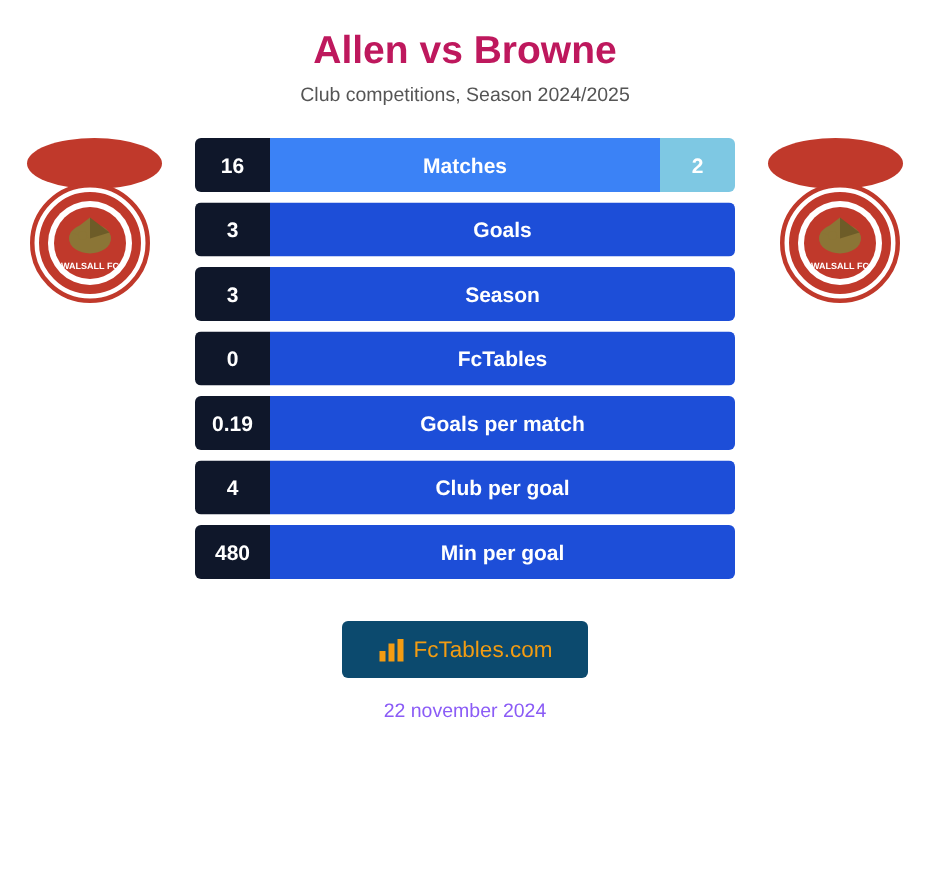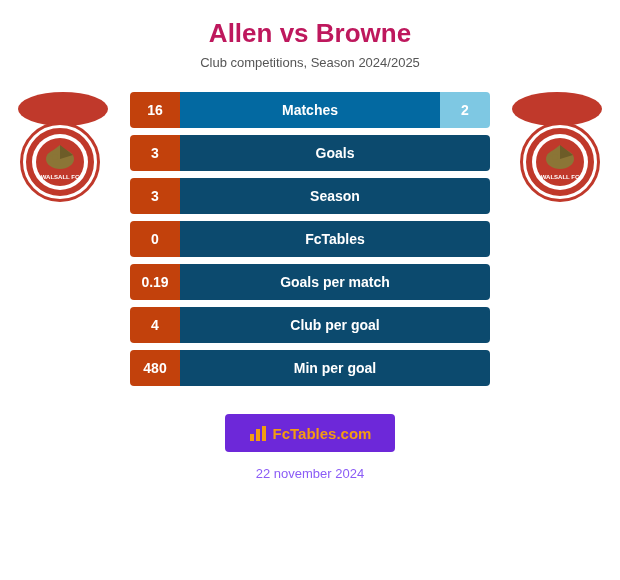--- a/index.html
+++ b/index.html
@@ -59,34 +59,34 @@
 
     .stat-row {
       display: flex;
       align-items: center;
       height: 36px;
       border-radius: 4px;
       overflow: hidden;
     }
 
     .stat-left-num {
-      background: #c2410c;
+      background: #0f172a;
       color: #fff;
       font-size: 14px;
       font-weight: bold;
       min-width: 50px;
       height: 100%;
       display: flex;
       align-items: center;
       justify-content: center;
       padding: 0 8px;
     }
 
     .stat-label {
-      background: #0c4a6e;
+      background: #1d4ed8;
       color: #fff;
       font-size: 14px;
       font-weight: bold;
       flex: 1;
       height: 100%;
       display: flex;
       align-items: center;
       justify-content: center;
       text-align: center;
     }
@@ -99,31 +99,31 @@
       min-width: 50px;
       height: 100%;
       display: flex;
       align-items: center;
       justify-content: center;
       padding: 0 8px;
     }
 
     
     .matches-row .stat-label {
-      background: #0369a1;
+      background: #3b82f6;
     }
 
     .fc-badge {
       margin-top: 24px;
-      background: #6d28d9;
+      background: #0c4a6e;
       color: #fff;
       padding: 10px 24px;
       border-radius: 4px;
       font-size: 15px;
-      font-weight: bold;
+      font-weight: normal;
       text-align: center;
     }
 
     .fc-badge span {
       color: #f39c12;
     }
 
     .date-text {
       font-size: 13px;
       color: #8b5cf6;

